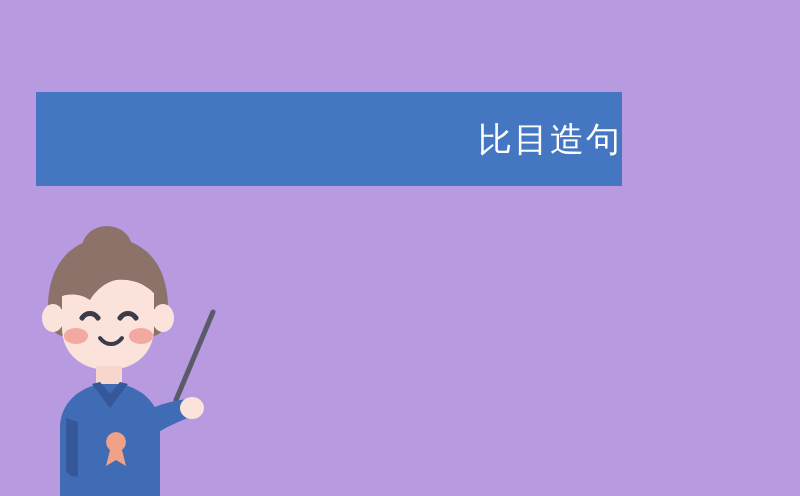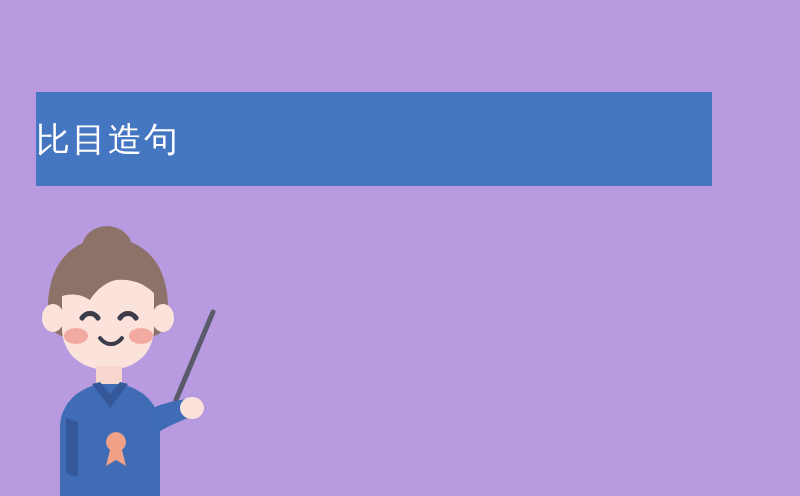--- a/index.html
+++ b/index.html
@@ -16,26 +16,26 @@
     position: relative;
     width: 800px;
     height: 496px;
     background: #b79ae0;
     overflow: hidden;
   }
   #title-banner {
     position: absolute;
     left: 36px;
     top: 92px;
-    width: 676px;
+    width: 586px;
     height: 94px;
     background: #4576c2;
     display: flex;
     align-items: center;
-    justify-content: flex-start;
+    justify-content: flex-end;
     box-sizing: border-box;
   }
   #title-text {
     color: #ffffff;
     font-size: 34px;
     letter-spacing: 2px;
     font-family: "DejaVu Sans", sans-serif;
     font-weight: 500;
     line-height: 1;
   }

